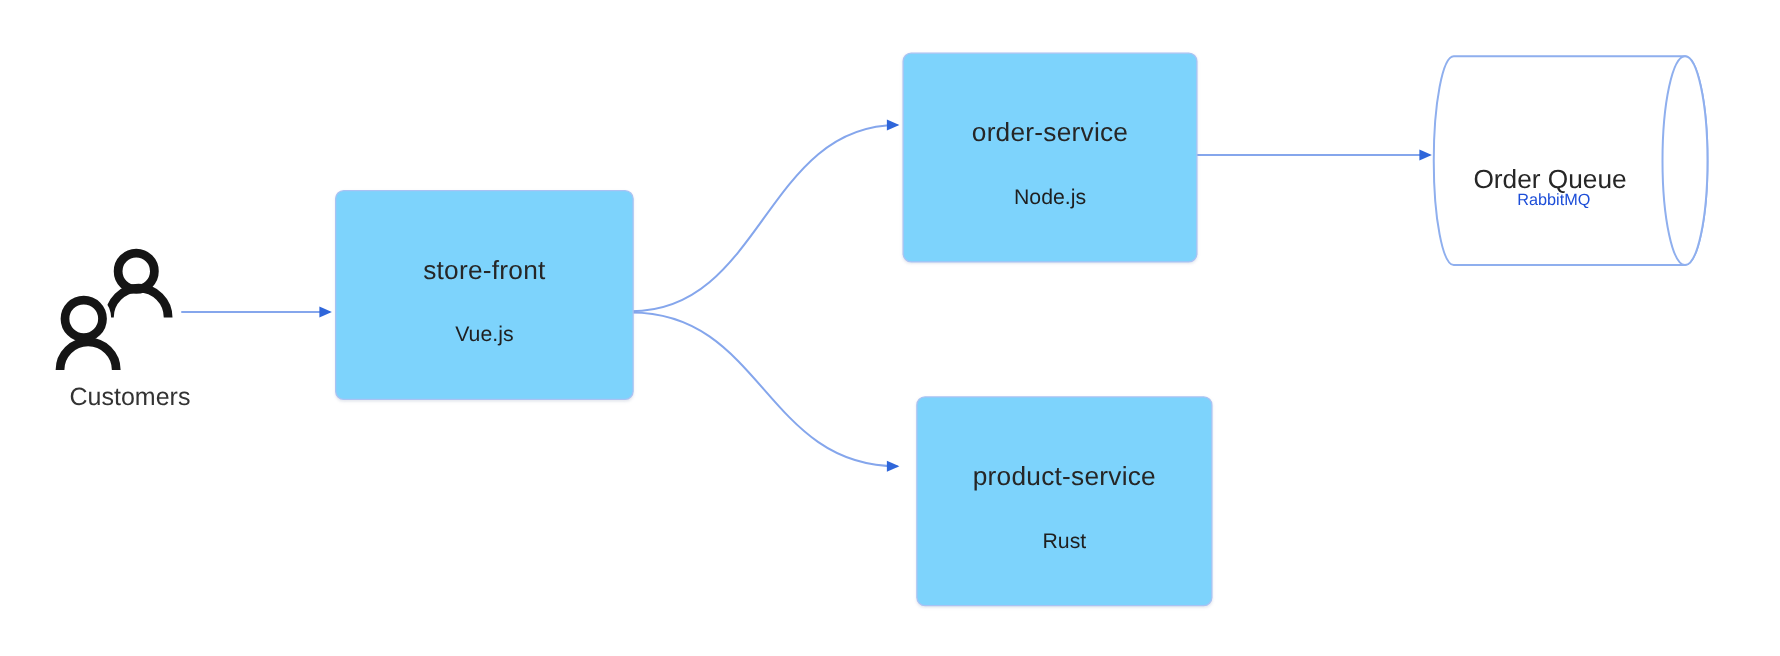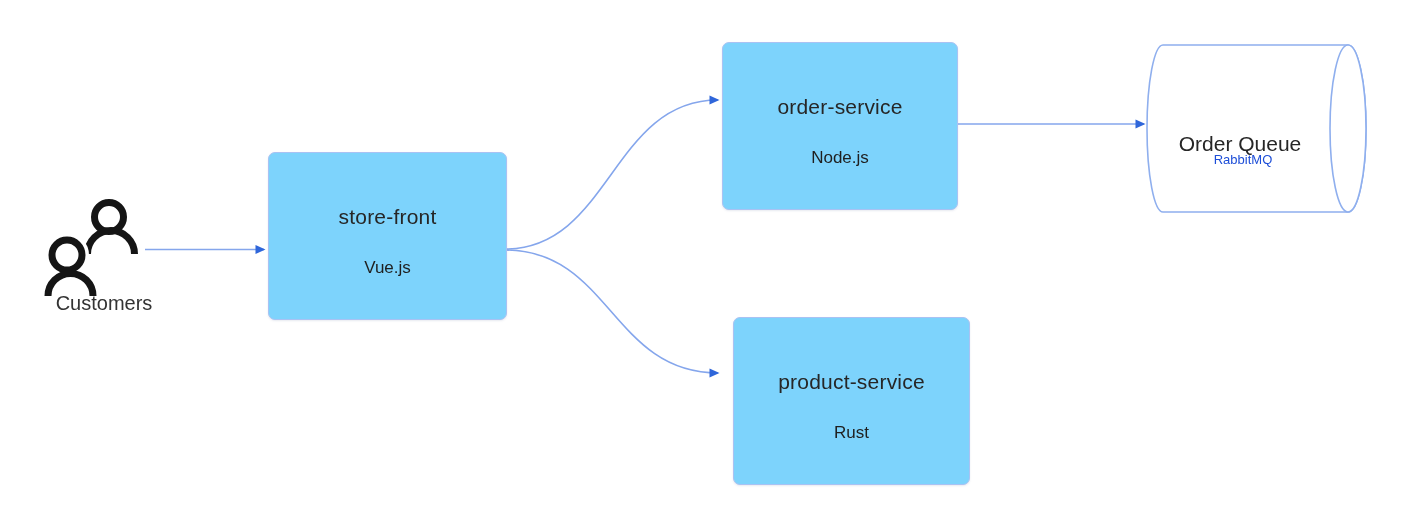--- a/index.html
+++ b/index.html
@@ -56,21 +56,21 @@
     left: 1148px;
     top: 152px;
     width: 190px;
     text-align: center;
     font-size: 13px;
     color: #1d4ed8;
   }
   .customers-label {
     position: absolute;
     left: 24px;
-    top: 292px;
+    top: 307px;
     width: 160px;
     text-align: center;
     font-size: 20px;
     color: #333333;
   }
 </style>
 </head>
 <body>
 
 <div class="canvas">

